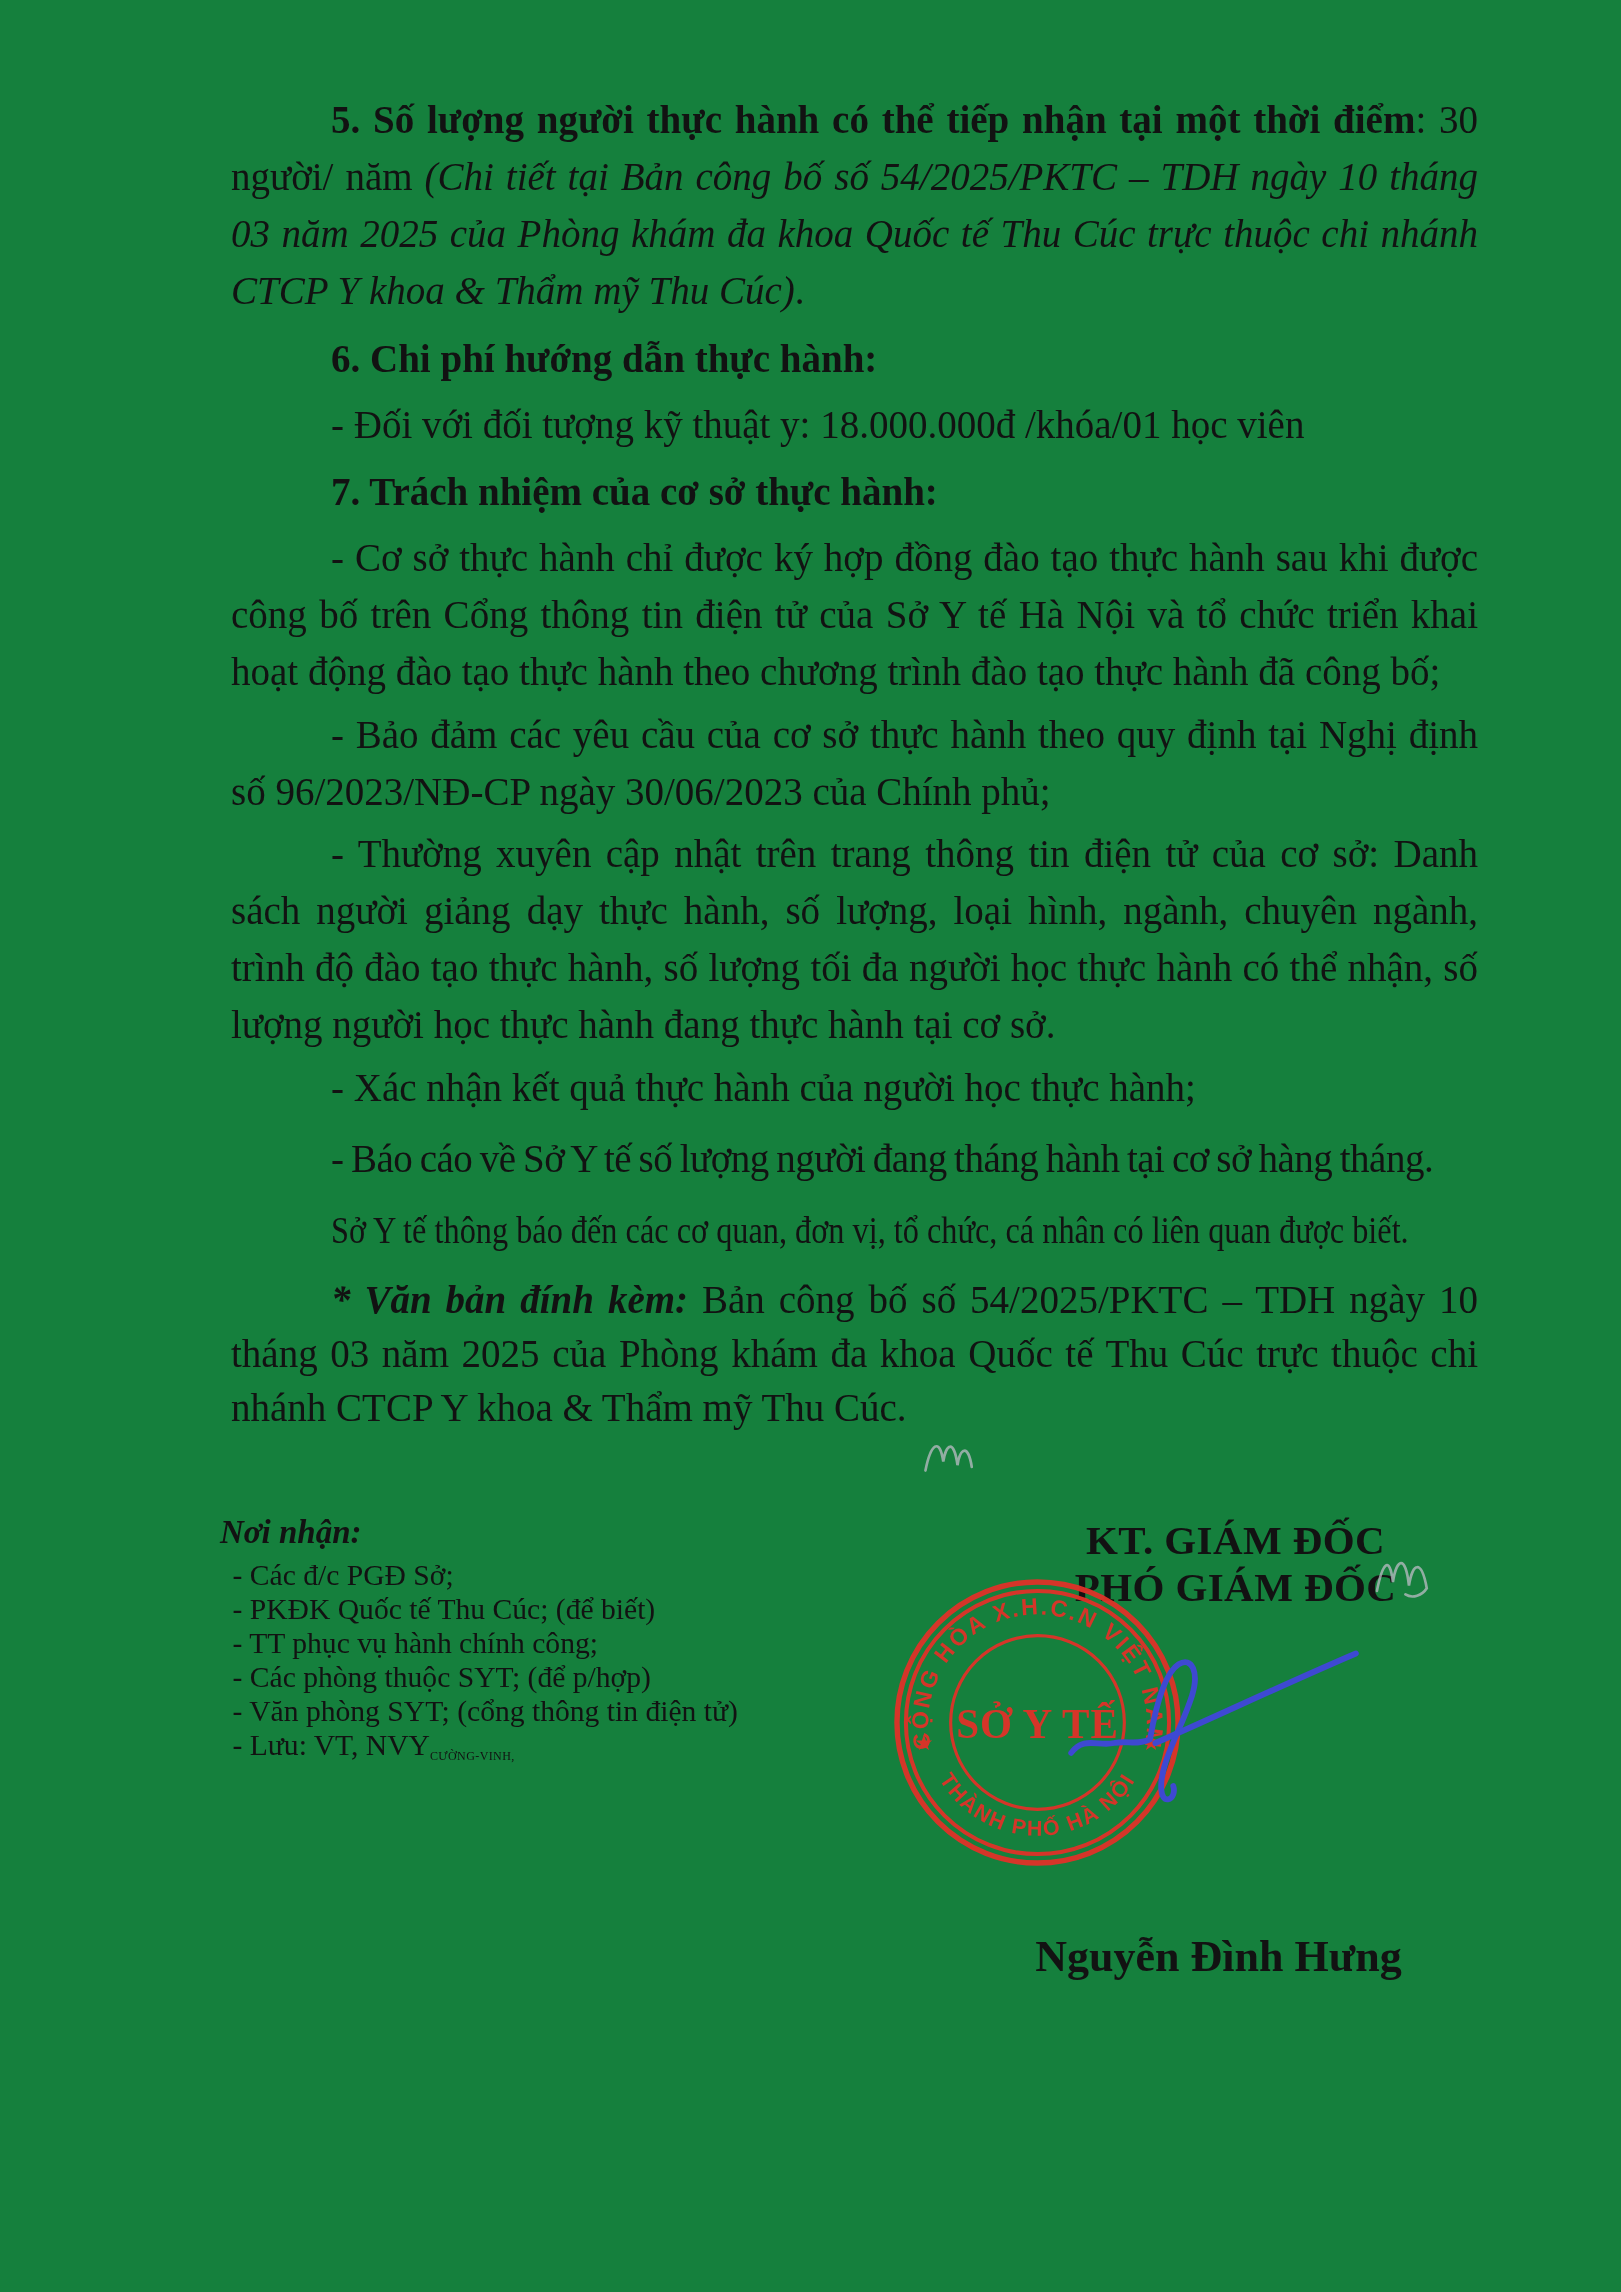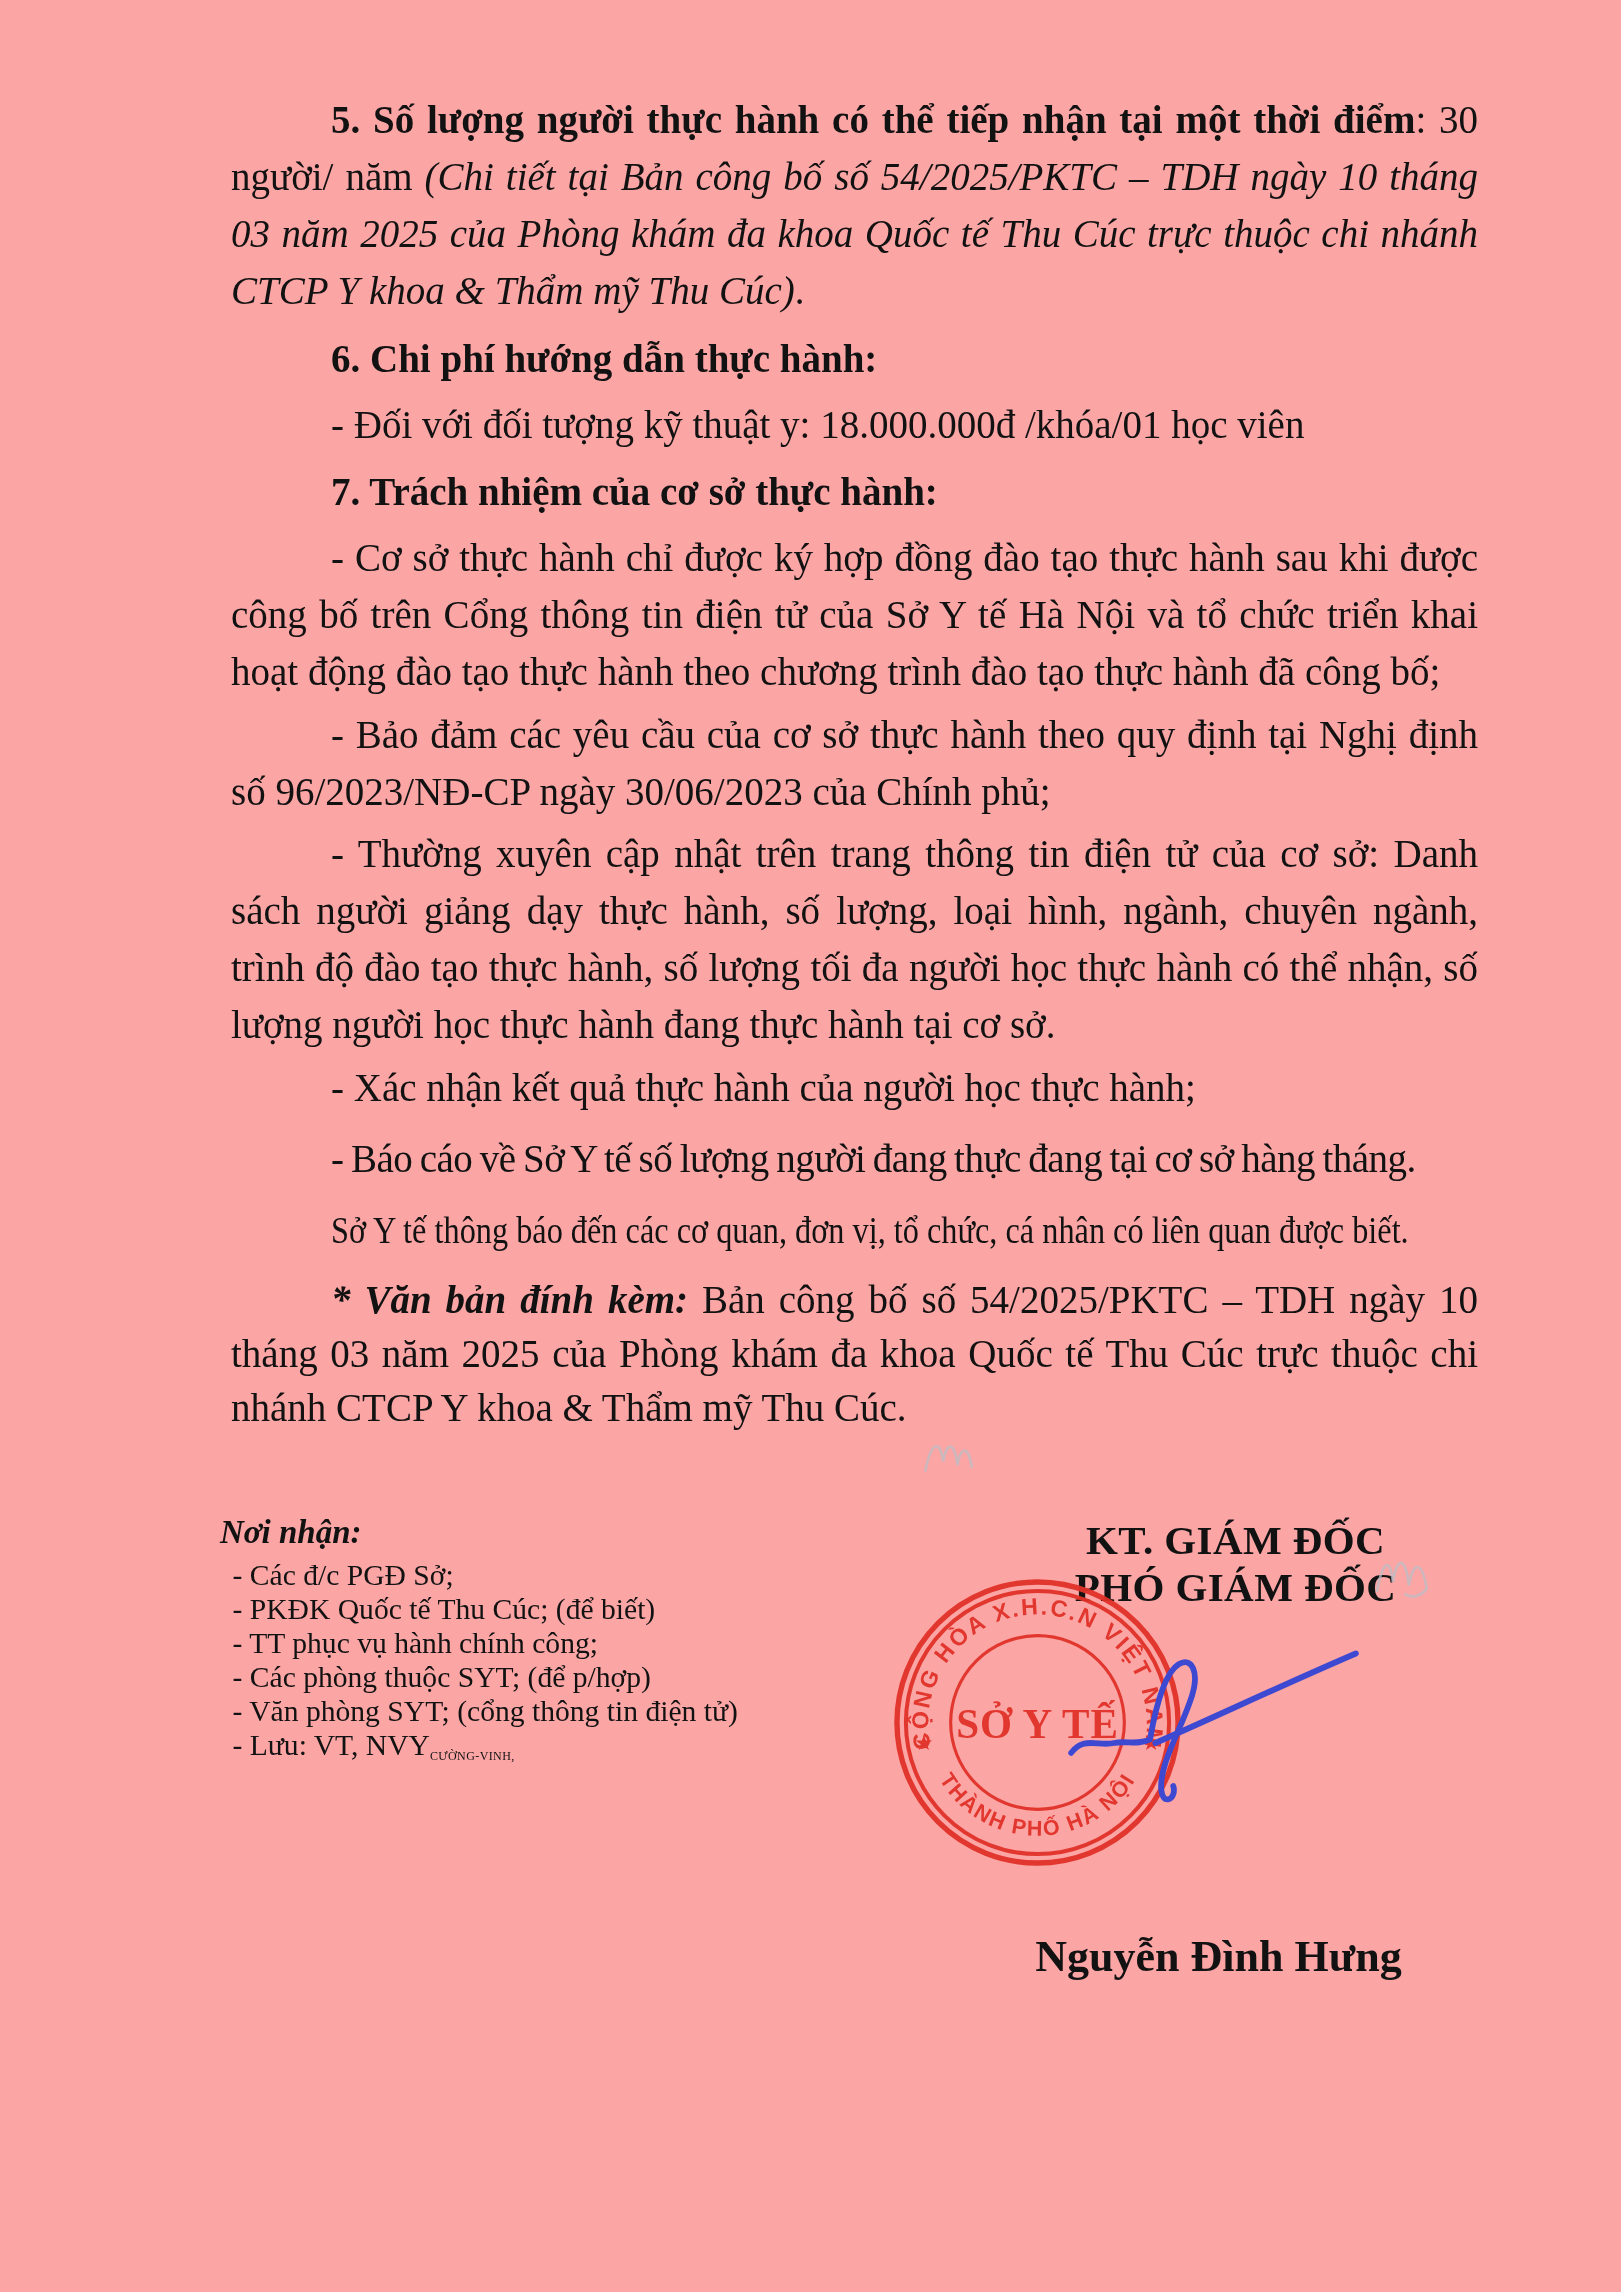--- a/index.html
+++ b/index.html
@@ -1,17 +1,17 @@
 <!DOCTYPE html>
 <html style="font-size:14.3px"><head>
 <meta charset="utf-8">
 <style>
   html,body { margin:0; padding:0; background:#ffffff; }
   .page {
-    position:relative; width:1621px; height:2293px; background:#fca5a5;
+    position:relative; width:1621px; height:2293px; background:#15803d;
     font-family:"Liberation Serif", serif; color:#121212; overflow:hidden;
   }
   
   .doc-body {
     position:absolute; left:231px; top:91px; width:1247px;
     font-size:39px; line-height:57px; text-align:justify;
   }
   .para { margin:0 0 5.4px 0; text-indent:100px; }
   .heading { margin-top:10.7px; margin-bottom:9px; font-weight:bold; }
   .gap-top { margin-top:14.3px; }
@@ -85,21 +85,21 @@
     <p class="para heading">7. Trách nhiệm của cơ sở thực hành:</p>
 
     <p class="para">- Cơ sở thực hành chỉ được ký hợp đồng đào tạo thực hành sau khi được công bố trên Cổng thông tin điện tử của Sở Y tế Hà Nội và tổ chức triển khai hoạt động đào tạo thực hành theo chương trình đào tạo thực hành đã công bố;</p>
 
     <p class="para">- Bảo đảm các yêu cầu của cơ sở thực hành theo quy định tại Nghị định số 96/2023/NĐ-CP ngày 30/06/2023 của Chính phủ;</p>
 
     <p class="para">- Thường xuyên cập nhật trên trang thông tin điện tử của cơ sở: Danh sách người giảng dạy thực hành, số lượng, loại hình, ngành, chuyên ngành, trình độ đào tạo thực hành, số lượng tối đa người học thực hành có thể nhận, số lượng người học thực hành đang thực hành tại cơ sở.</p>
 
     <p class="para">- Xác nhận kết quả thực hành của người học thực hành;</p>
 
-    <p class="para oneline gap-top">- Báo cáo về Sở Y tế số lượng người đang thực đang tại cơ sở hàng tháng.</p>
+    <p class="para oneline gap-top">- Báo cáo về Sở Y tế số lượng người đang tháng hành tại cơ sở hàng tháng.</p>
 
     <p class="para condensed-wrap gap-top"><span class="condensed">Sở Y tế thông báo đến các cơ quan, đơn vị, tổ chức, cá nhân có liên quan được biết.</span></p>
 
     <p class="para attach gap-top"><span class="bi">* Văn bản đính kèm:</span><span> Bản công bố số 54/2025/PKTC – TDH ngày 10 tháng 03 năm 2025 của Phòng khám đa khoa Quốc tế Thu Cúc trực thuộc chi nhánh CTCP Y khoa &amp; Thẩm mỹ Thu Cúc.</span></p>
   </div>
 
   <div class="recipients">
     <div class="rec-label">Nơi nhận:</div>
     <div class="rec-item">- Các đ/c PGĐ Sở;</div>
     <div class="rec-item">- PKĐK Quốc tế Thu Cúc; (để biết)</div>

